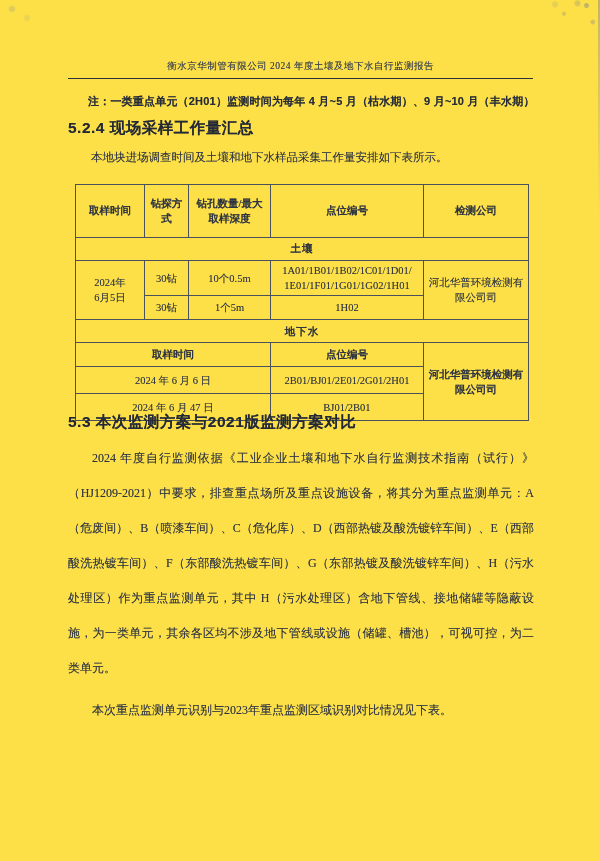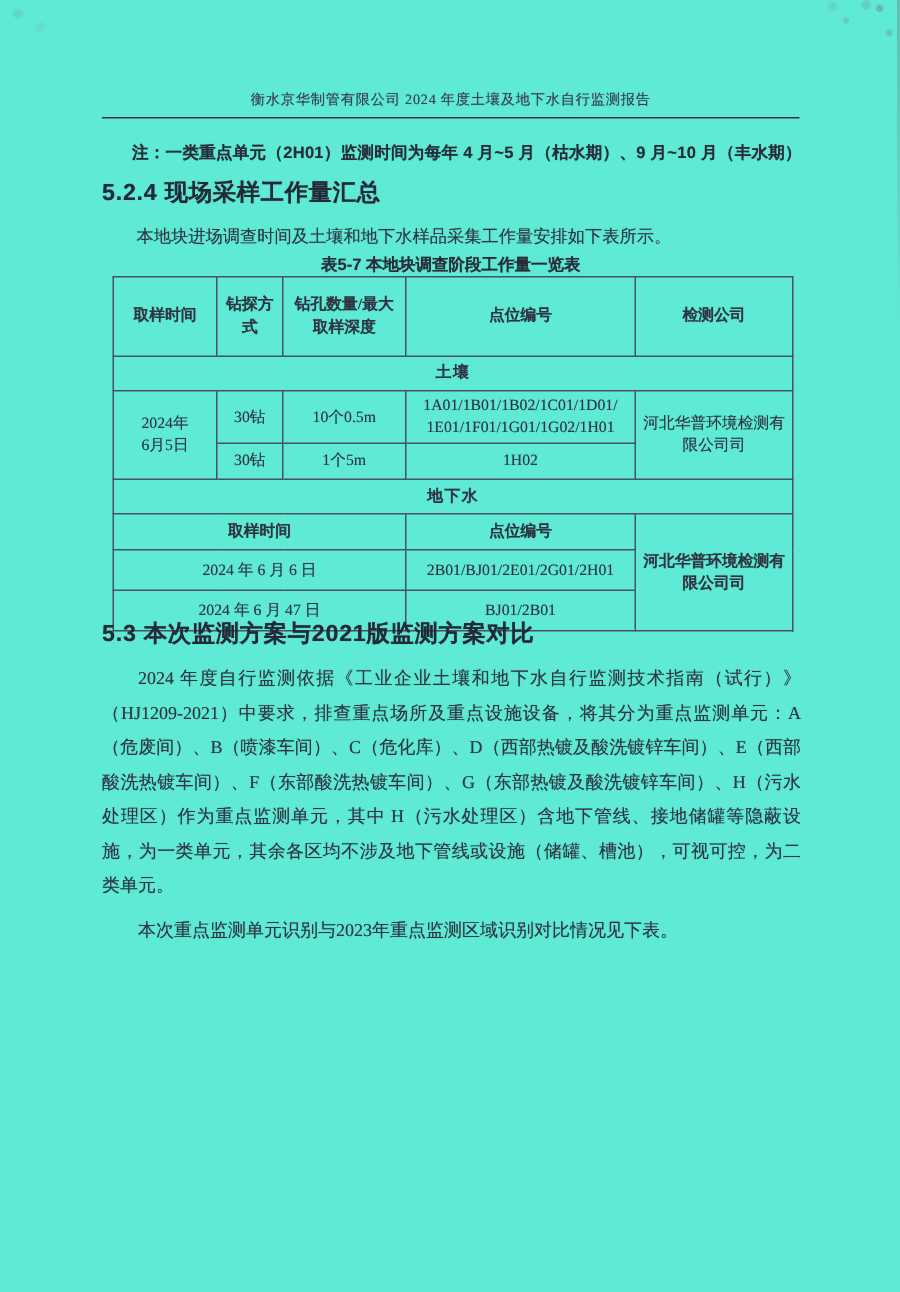--- a/index.html
+++ b/index.html
@@ -2,21 +2,21 @@
 <html><head>
 <meta charset="utf-8">
 <style>
   * { margin: 0; padding: 0; box-sizing: border-box; }
   html, body { background: #e8eaee; }
   .page {
     position: relative;
     width: 600px;
     height: 861px;
     margin: 0 auto;
-    background: #5eead4;
+    background: #fde047;
     overflow: hidden;
     font-family: "Liberation Serif", "DejaVu Serif", serif;
     color: #2f3540;
   }
   
   .noise-tr {
     position: absolute; top: 0; right: 0; width: 90px; height: 55px;
     background:
       radial-gradient(circle at 85% 10%, rgba(120,128,140,.45) 0 2px, transparent 3px),
       radial-gradient(circle at 60% 25%, rgba(120,128,140,.30) 0 1.5px, transparent 2.5px),
@@ -117,21 +117,21 @@
   .work-table .r-soil1 td { height: 30px; }
   .work-table .r-soil2 td { height: 24px; }
   .work-table .gw-hdr td { height: 24px; font-weight: 700; }
   .work-table .gw-row td { height: 27px; }
   .preline { white-space: pre-line; }
 
   .body-text {
     position: absolute;
     left: 68px; right: 66px; top: 441px;
     font-size: 12px;
-    line-height: 23px;
+    line-height: 35px;
     text-align: justify;
     color: #2f3542;
     text-shadow: 0 0 .6px rgba(47,53,66,.45);
   }
   .body-text p { text-indent: 2em; margin-bottom: 7px; }
 
   .page-number {
     position: absolute;
     left: 0; right: 0; top: 808px;
     text-align: center;
@@ -149,21 +149,20 @@
   <div class="noise-edge"></div>
 
   <div class="doc-header">衡水京华制管有限公司 2024 年度土壤及地下水自行监测报告</div>
 
   <div class="note-line">注：一类重点单元（2H01）监测时间为每年 4 月~5 月（枯水期）、9 月~10 月（丰水期）</div>
 
   <div class="heading h524">5.2.4  现场采样工作量汇总</div>
 
   <div class="intro-para">本地块进场调查时间及土壤和地下水样品采集工作量安排如下表所示。</div>
 
-  <div class="table-title">表5-7  本地块调查阶段工作量一览表</div>
 
   <table class="work-table">
     <colgroup>
       <col style="width:69px">
         <col style="width:44px">
         <col style="width:82px">
         <col style="width:153px">
         <col style="width:105px">
     </colgroup>
     <tbody>

